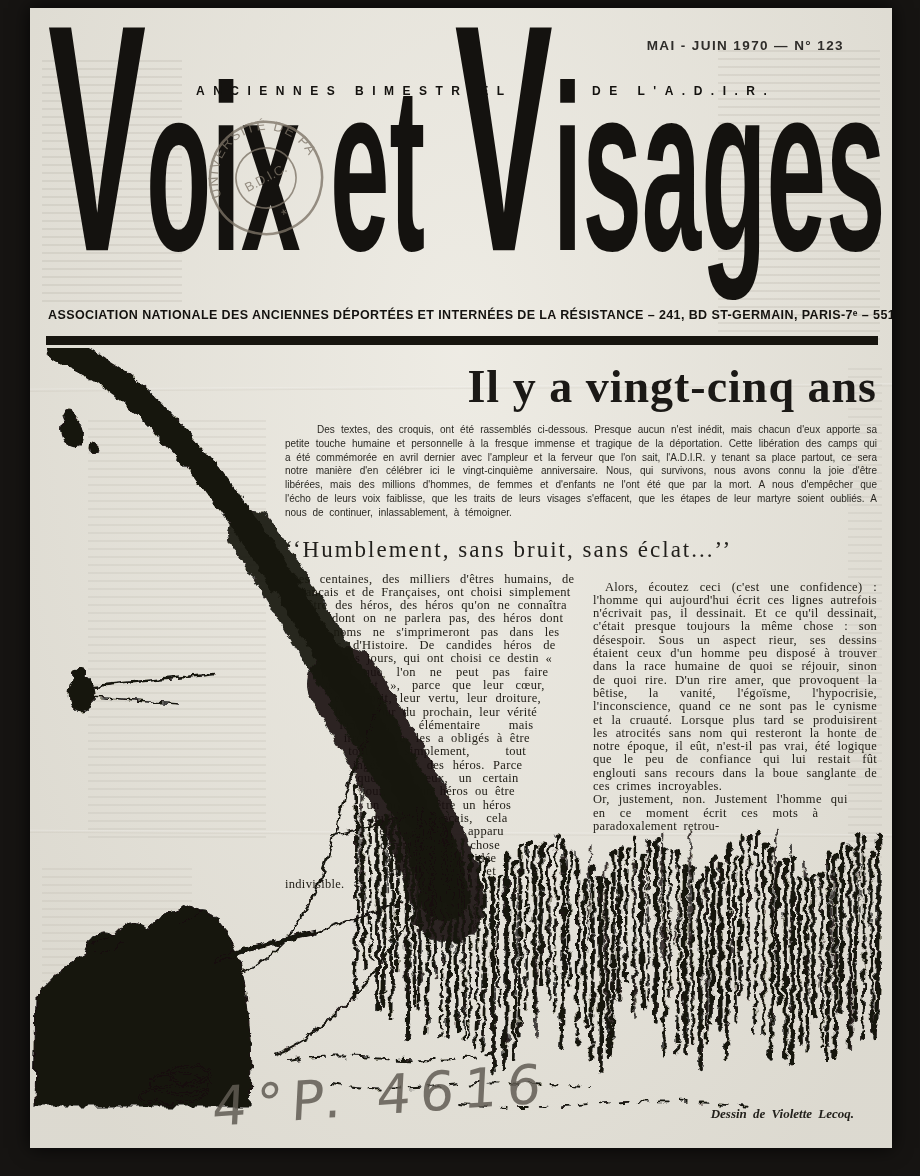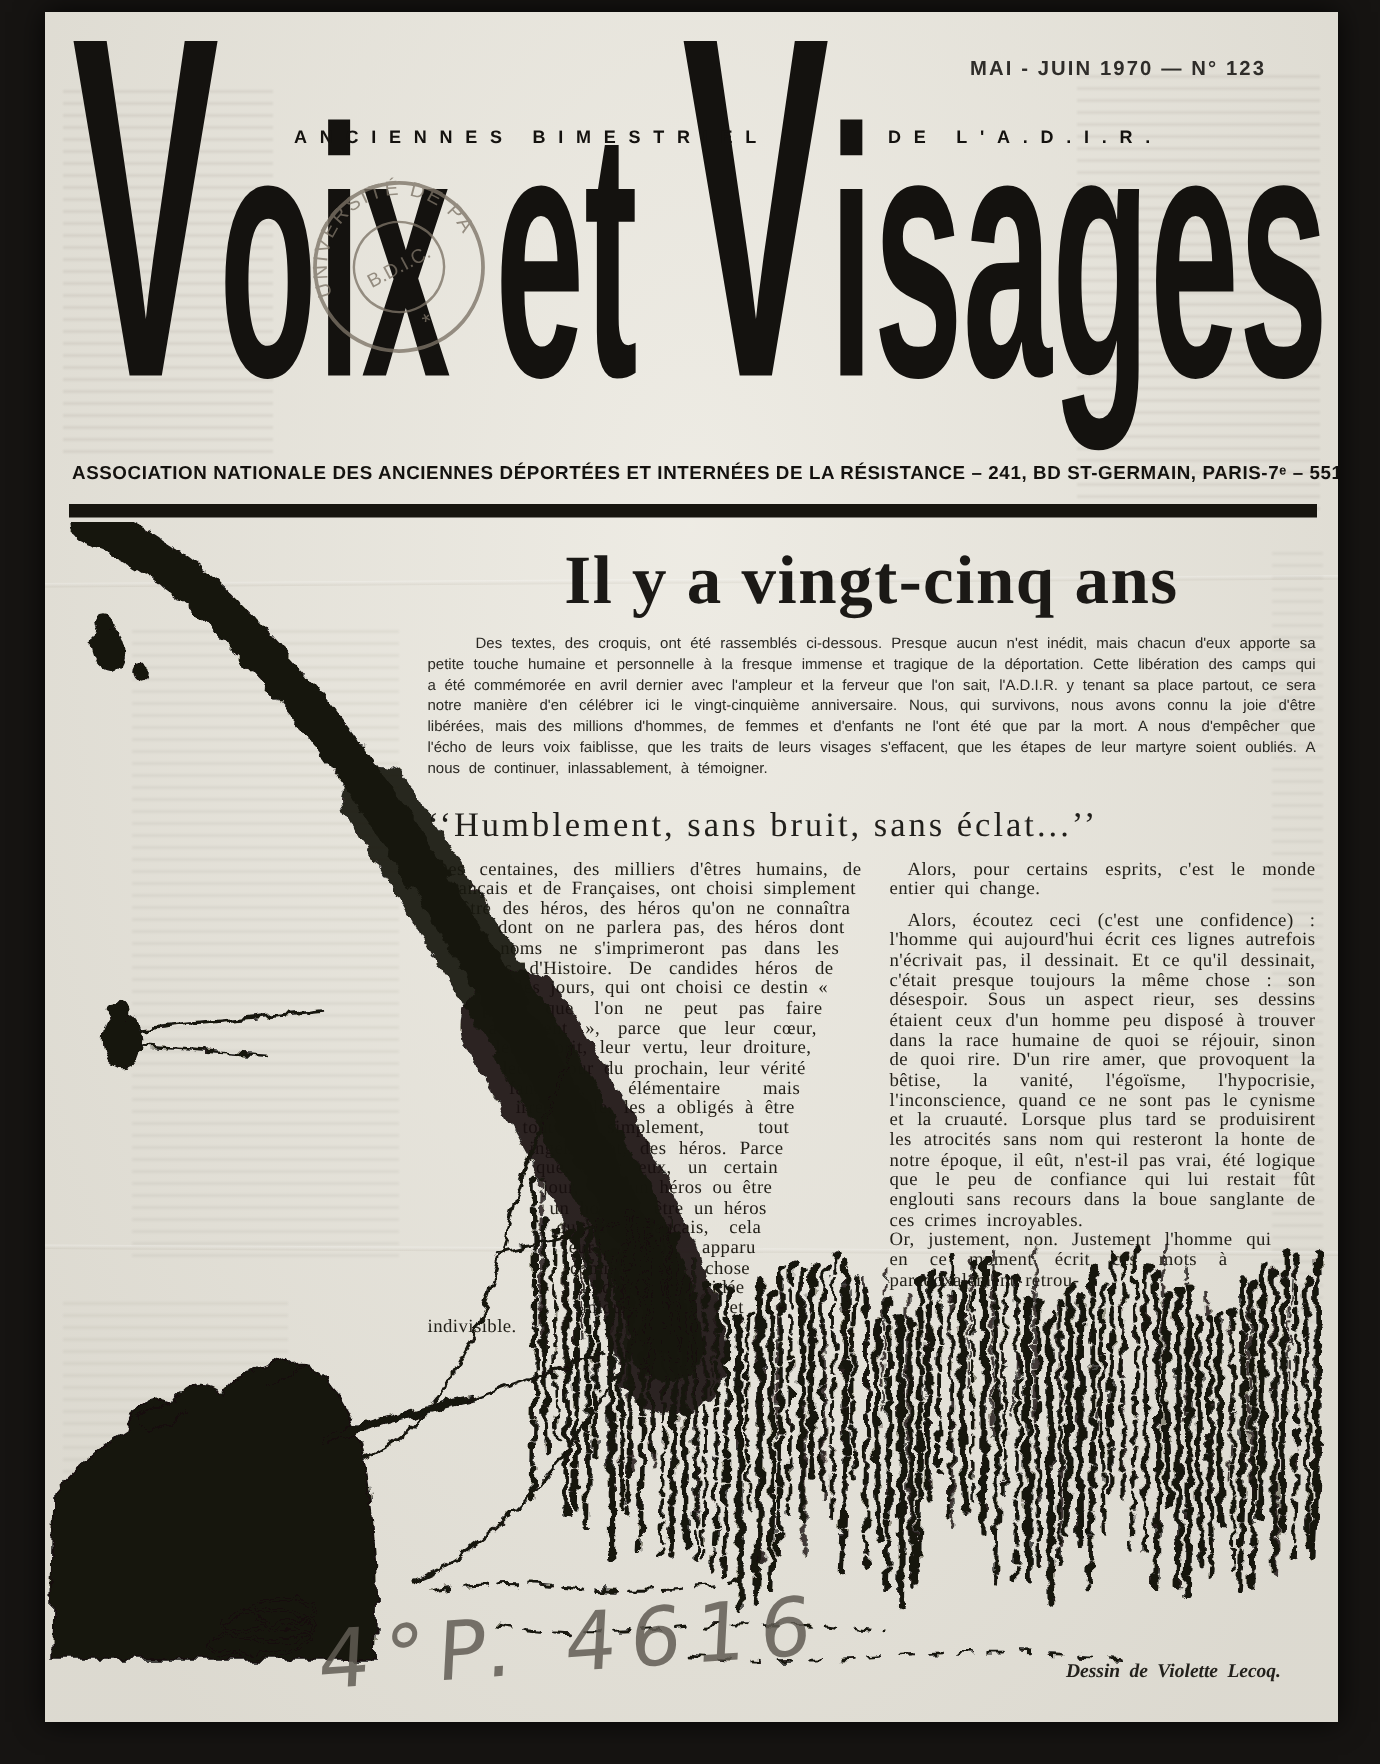--- a/index.html
+++ b/index.html
@@ -48,21 +48,21 @@
   .kicker-right{left:544px;}
   .stamp{position:absolute;left:142px;top:48px;width:152px;height:152px;opacity:.78;transform:rotate(-28deg);}
   .assoc{
     position:absolute;left:18px;top:300px;width:832px;
     font-size:12.5px;font-weight:bold;color:#14120f;letter-spacing:0.4px;
     white-space:nowrap;
   }
   .rule{position:absolute;left:16px;top:328px;width:832px;height:9px;background:#17150f;}
   .article{position:absolute;left:255px;top:344px;width:592px;color:#23211d;}
   .article h1{
-    margin:8px 0 10px 0;text-align:center;
+    margin:8px 0 10px 0;text-align:right;
     font-family:"Liberation Serif",serif;font-size:46px;font-weight:bold;
     letter-spacing:1px;color:#1b1916;
   }
   .intro{
     margin:0;text-align:justify;text-indent:32px;
     font-size:10px;font-weight:normal;line-height:13.8px;
     word-spacing:3px;color:#2a2823;
   }
   .article h2{
     margin:17px 0 10px 0;text-align:left;font-weight:normal;
@@ -131,21 +131,20 @@
     <h1>Il y a vingt-cinq ans</h1>
     <p class="intro">Des textes, des croquis, ont été rassemblés ci-dessous. Presque aucun n'est inédit, mais chacun d'eux apporte sa petite touche humaine et personnelle à la fresque immense et tragique de la déportation. Cette libération des camps qui a été commémorée en avril dernier avec l'ampleur et la ferveur que l'on sait, l'A.D.I.R. y tenant sa place partout, ce sera notre manière d'en célébrer ici le vingt-cinquième anniversaire. Nous, qui survivons, nous avons connu la joie d'être libérées, mais des millions d'hommes, de femmes et d'enfants ne l'ont été que par la mort. A nous d'empêcher que l'écho de leurs voix faiblisse, que les traits de leurs visages s'effacent, que les étapes de leur martyre soient oubliés. A nous de continuer, inlassablement, à témoigner.</p>
     <h2>‘‘Humblement, sans bruit, sans éclat...’’</h2>
     <div class="cols">
       <div class="col-left">
         <div class="shape-l"></div>
         <div class="shape-r"></div>
         <span>Des centaines, des milliers d'êtres humains, de Français et de Françaises, ont choisi simplement d'être des héros, des héros qu'on ne connaîtra pas, dont on ne parlera pas, des héros dont les noms ne s'imprimeront pas dans les livres d'Histoire. De candides héros de tous les jours, qui ont choisi ce destin « parce que l'on ne peut pas faire autrement », parce que leur cœur, leur esprit, leur vertu, leur droiture, leur amour du prochain, leur vérité familière, élémentaire mais irréductible, les a obligés à être tout simplement, tout ingénument, des héros. Parce que, pour eux, un certain jour, être un héros ou être un homme, être un héros ou un Français, cela leur est apparu comme une chose unique, une idée unique, une et indivisible.</span>
       </div>
       <div class="col-right">
-        <span class="pblock">Alors, pour certains esprits, c'est le monde entier qui change.</span>
         <span class="gap"></span>
         <span class="pblock">Alors, écoutez ceci (c'est une confidence) : l'homme qui aujourd'hui écrit ces lignes autrefois n'écrivait pas, il dessinait. Et ce qu'il dessinait, c'était presque toujours la même chose : son désespoir. Sous un aspect rieur, ses dessins étaient ceux d'un homme peu disposé à trouver dans la race humaine de quoi se réjouir, sinon de quoi rire. D'un rire amer, que provoquent la bêtise, la vanité, l'égoïsme, l'hypocrisie, l'inconscience, quand ce ne sont pas le cynisme et la cruauté. Lorsque plus tard se produisirent les atrocités sans nom qui resteront la honte de notre époque, il eût, n'est-il pas vrai, été logique que le peu de confiance qui lui restait fût englouti sans recours dans la boue sanglante de ces crimes incroyables.</span>
         <span class="pblock" style="text-indent:0;">
         </span>
         <div>
           <div class="tail-float"></div>
           <span>Or, justement, non. Justement l'homme qui en ce moment écrit ces mots à paradoxalement retrou-</span>
         </div>
       </div>
     </div>

